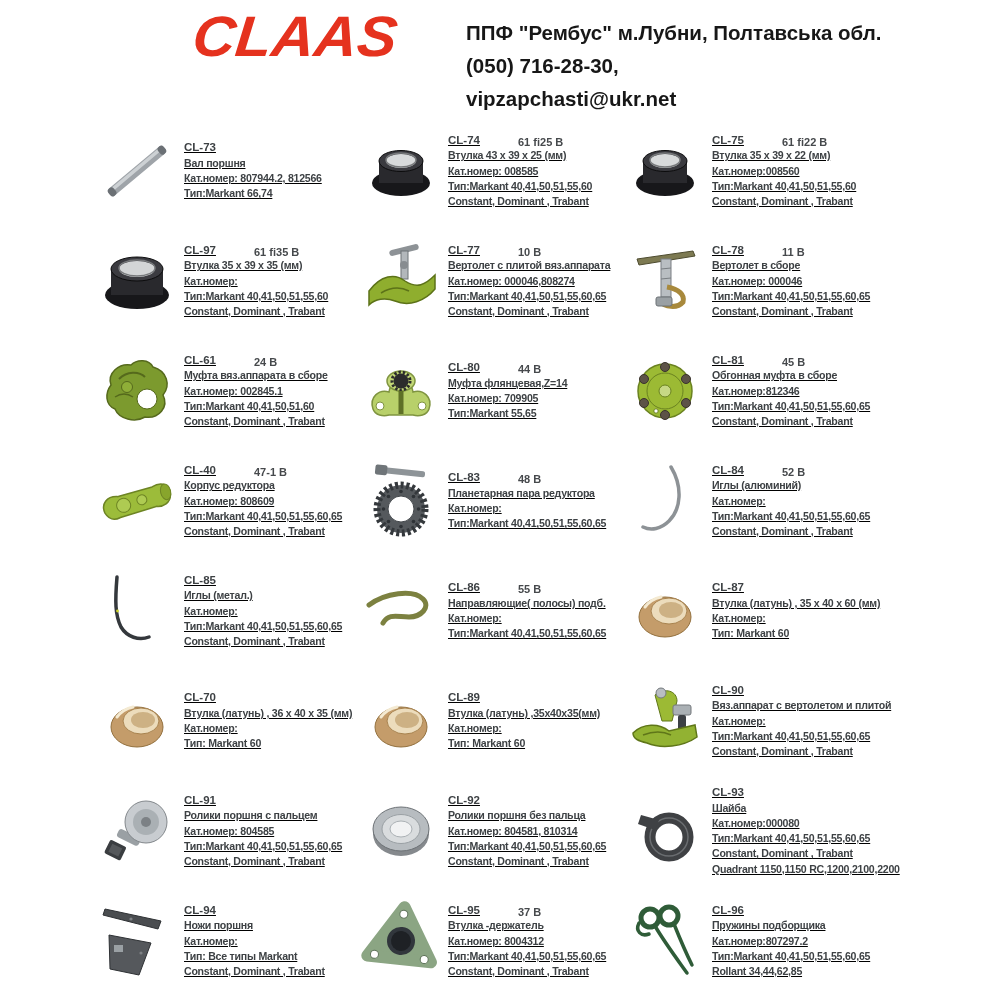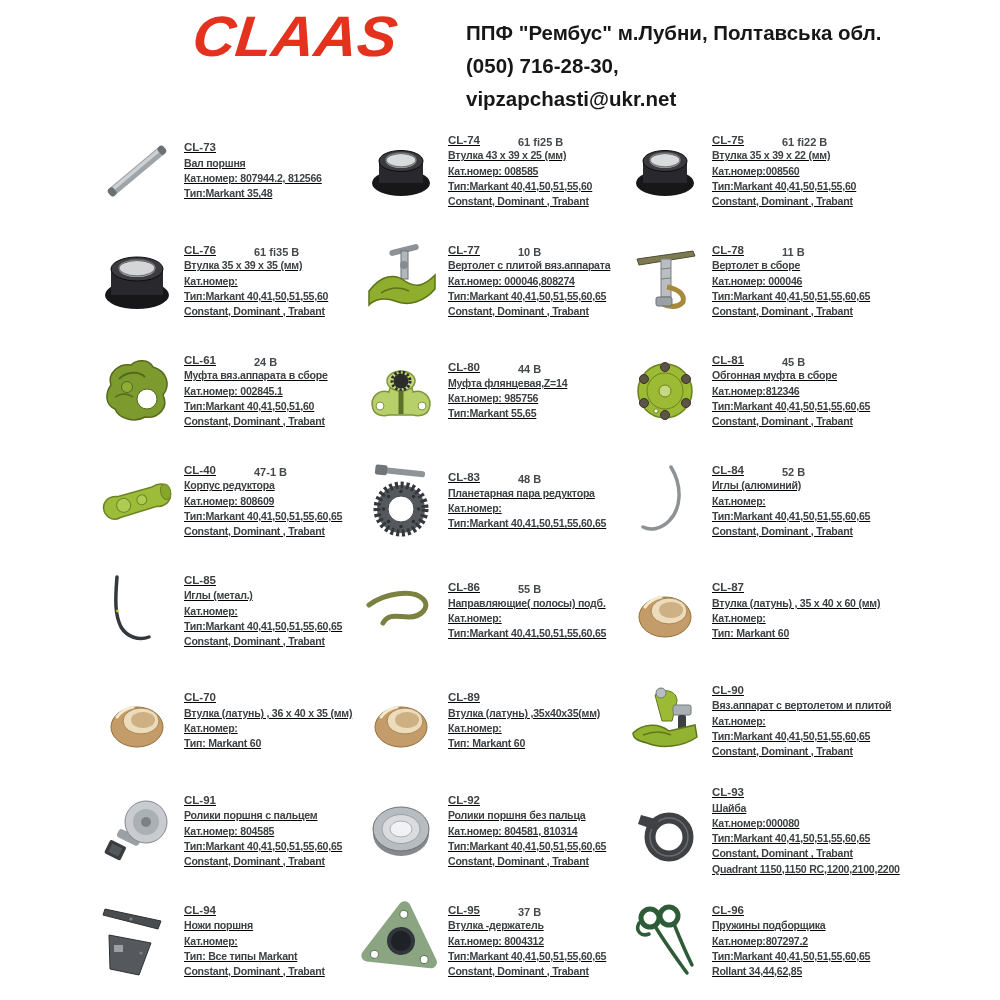--- a/index.html
+++ b/index.html
@@ -55,21 +55,21 @@
             </g>
           </svg>
         </div>
     <div class="info">
       <div class="code-line">
         <span class="code">CL-73</span>
         <span class="badge"></span>
       </div>
     <div class="line">Вал поршня</div>
           <div class="line">Кат.номер: 807944.2, 812566</div>
-          <div class="line">Тип:Markant 35,48</div>
+          <div class="line">Тип:Markant 66,74</div>
         </div>
   </div>
       <div class="cell">
     <div class="img">
           <svg viewBox="0 0 80 80">
             <ellipse cx="40" cy="52" rx="29" ry="13" fill="#17171a"></ellipse>
             <rect x="18" y="30" width="44" height="22" fill="#29292d"></rect>
             <ellipse cx="40" cy="30" rx="22" ry="10.5" fill="#3a3a3f" stroke="#0c0c0d"></ellipse>
             <ellipse cx="40" cy="30" rx="15" ry="7" fill="#d8dadb"></ellipse>
             <ellipse cx="40" cy="29" rx="15" ry="7" fill="none" stroke="#77797b" stroke-width="1.5"></ellipse>
@@ -112,21 +112,21 @@
           <svg viewBox="0 0 80 80">
             <ellipse cx="40" cy="54" rx="32" ry="14" fill="#17171a"></ellipse>
             <rect x="14" y="28" width="52" height="26" fill="#29292d"></rect>
             <ellipse cx="40" cy="28" rx="26" ry="12" fill="#3b3b40" stroke="#0c0c0d"></ellipse>
             <ellipse cx="40" cy="28" rx="18" ry="8" fill="#d3d5d6"></ellipse>
             <ellipse cx="40" cy="27" rx="18" ry="8" fill="none" stroke="#77797b" stroke-width="1.5"></ellipse>
           </svg>
         </div>
     <div class="info">
       <div class="code-line">
-        <span class="code">CL-76</span>
+        <span class="code">CL-97</span>
         <span class="badge">61 fi35 B</span>
       </div>
     <div class="line">Втулка  35 x 39 x 35 (мм)</div>
           <div class="line">Кат.номер:</div>
           <div class="line">Тип:Markant 40,41,50,51,55,60</div>
           <div class="line">Constant, Dominant , Trabant</div>
         </div>
   </div>
       <div class="cell">
     <div class="img">
@@ -203,21 +203,21 @@
             <circle cx="40" cy="30" r="9" fill="none" stroke="#2c2c2c" stroke-width="3" stroke-dasharray="2.4 2"></circle>
             <rect x="37.5" y="40" width="5" height="23" fill="#5e7027"></rect>
           </svg>
         </div>
     <div class="info">
       <div class="code-line">
         <span class="code">CL-80</span>
         <span class="badge">44 B</span>
       </div>
     <div class="line">Муфта флянцевая,Z=14</div>
-          <div class="line">Кат.номер: 985756</div>
+          <div class="line">Кат.номер: 709905</div>
           <div class="line">Тип:Markant 55,65</div>
         </div>
   </div>
       <div class="cell">
     <div class="img">
           <svg viewBox="0 0 80 80">
             <circle cx="40" cy="40" r="27" fill="#9cba34" stroke="#6a8220" stroke-width="1.5"></circle>
             <circle cx="40" cy="40" r="18" fill="none" stroke="#6a8220"></circle>
             <circle cx="40" cy="40" r="6" fill="#c6d884" stroke="#6a8220"></circle>
             <circle cx="40" cy="16" r="4.5" fill="#5d5347" stroke="#3a332c"></circle>

